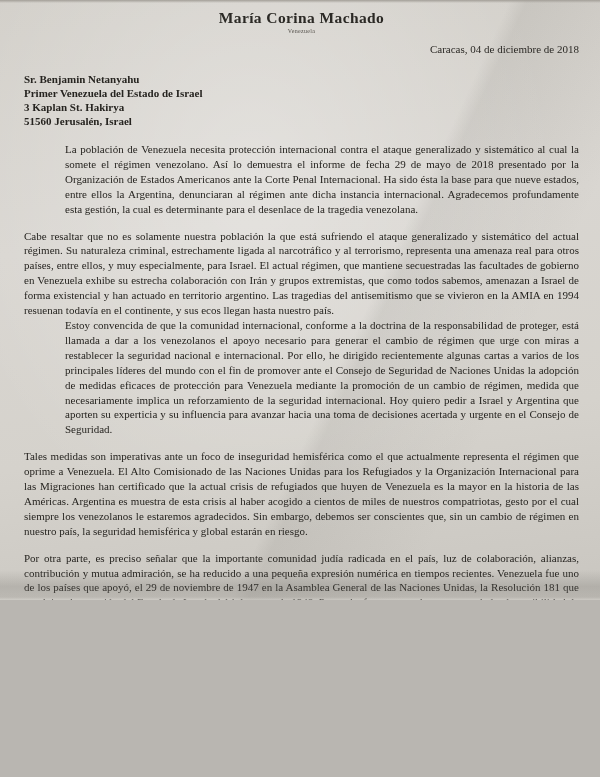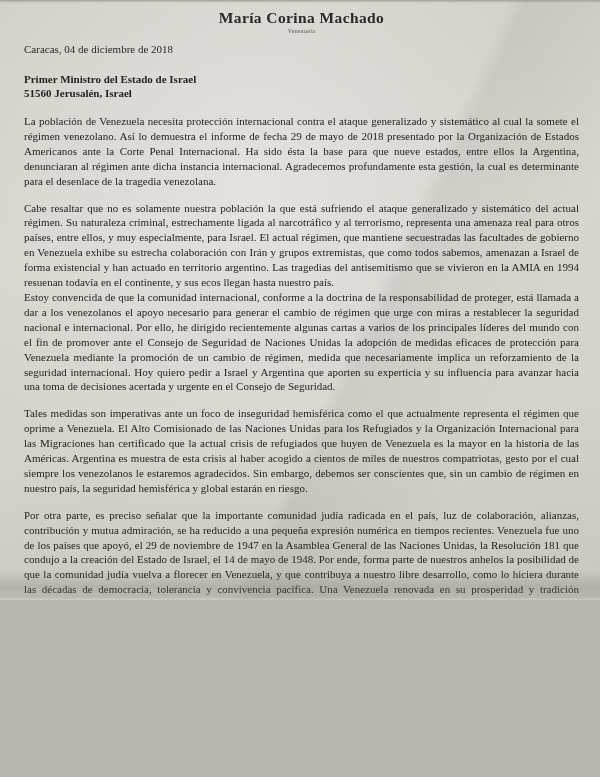--- a/index.html
+++ b/index.html
@@ -25,32 +25,32 @@
   }
   .content { position: absolute; left: 24px; right: 21px; top: 9px; }
 
   .lh-name {
     margin: 0; text-align: center;
     font-size: 15.5px; font-weight: bold; letter-spacing: 0.4px; color: #2b2925;
   }
   .lh-sub {
     text-align: center; font-size: 6px; color: #57544e; margin-top: 1px; letter-spacing: 0.3px;
   }
-  .dateline { text-align: left; font-size: 11px; margin-top: 9px; color: #2b2925; }
+  .dateline { text-align: right; font-size: 11px; margin-top: 9px; color: #2b2925; }
 
   .addr { font-weight: bold; font-size: 11px; line-height: 14px; color: #262420; }
   .addr-1 { margin-top: 13px; }
   .addr-2 { margin-top: 17px; }
 
   .body-text p {
     margin: 12px 0 0 0;
     font-size: 11px; line-height: 14.9px;
     text-align: justify; color: #262420;
   }
-  .body-text p.tight { margin-top: 0; }
+  .body-text p.tight { margin-top: 0; margin-left: 41px; }
   .body-text { margin-top: 14px; }
 
   .sign-wrap { position: relative; height: 76px; margin-top: 2px; }
   .sign-scribble { position: absolute; left: 218px; top: 2px; }
 
   .stamp {
     position: absolute; right: 14px; top: 648px; width: 245px;
     transform: rotate(1.6deg);
     color: #8f8d88;
     font-family: "Liberation Sans", sans-serif;
@@ -79,21 +79,23 @@
 <div class="page">
   <div class="content">
 
     <h1 class="lh-name">María Corina Machado</h1>
     <div class="lh-sub">Venezuela</div>
 
     <div class="dateline">Caracas, 04 de diciembre de 2018</div>
 
 
     <div class="addr addr-2">
-      <div>Primer Ministro del Estado de Israel</div>
+      <div>Sr. Benjamin Netanyahu</div>
+      <div>Primer Venezuela del Estado de Israel</div>
+      <div>3 Kaplan St. Hakirya</div>
       <div>51560 Jerusalén, Israel</div>
     </div>
 
     <div class="body-text">
       <p class="tight">La población de Venezuela necesita protección internacional contra el ataque generalizado y sistemático al cual la somete el régimen venezolano. Así lo demuestra el informe de fecha 29 de mayo de 2018 presentado por la Organización de Estados Americanos ante la Corte Penal Internacional. Ha sido ésta la base para que nueve estados, entre ellos la Argentina, denunciaran al régimen ante dicha instancia internacional. Agradecemos profundamente esta gestión, la cual es determinante para el desenlace de la tragedia venezolana.</p>
       <p>Cabe resaltar que no es solamente nuestra población la que está sufriendo el ataque generalizado y sistemático del actual régimen. Su naturaleza criminal, estrechamente ligada al narcotráfico y al terrorismo, representa una amenaza real para otros países, entre ellos, y muy especialmente, para Israel. El actual régimen, que mantiene secuestradas las facultades de gobierno en Venezuela exhibe su estrecha colaboración con Irán y grupos extremistas, que como todos sabemos, amenazan a Israel de forma existencial y han actuado en territorio argentino. Las tragedias del antisemitismo que se vivieron en la AMIA en 1994 resuenan todavía en el continente, y sus ecos llegan hasta nuestro país.</p>
       <p class="tight">Estoy convencida de que la comunidad internacional, conforme a la doctrina de la responsabilidad de proteger, está llamada a dar a los venezolanos el apoyo necesario para generar el cambio de régimen que urge con miras a restablecer la seguridad nacional e internacional. Por ello, he dirigido recientemente algunas cartas a varios de los principales líderes del mundo con el fin de promover ante el Consejo de Seguridad de Naciones Unidas la adopción de medidas eficaces de protección para Venezuela mediante la promoción de un cambio de régimen, medida que necesariamente implica un reforzamiento de la seguridad internacional. Hoy quiero pedir a Israel y Argentina que aporten su experticia y su influencia para avanzar hacia una toma de decisiones acertada y urgente en el Consejo de Seguridad.</p>
       <p>Tales medidas son imperativas ante un foco de inseguridad hemisférica como el que actualmente representa el régimen que oprime a Venezuela. El Alto Comisionado de las Naciones Unidas para los Refugiados y la Organización Internacional para las Migraciones han certificado que la actual crisis de refugiados que huyen de Venezuela es la mayor en la historia de las Américas. Argentina es muestra de esta crisis al haber acogido a cientos de miles de nuestros compatriotas, gesto por el cual siempre los venezolanos le estaremos agradecidos. Sin embargo, debemos ser conscientes que, sin un cambio de régimen en nuestro país, la seguridad hemisférica y global estarán en riesgo.</p>
       <p>Por otra parte, es preciso señalar que la importante comunidad judía radicada en el país, luz de colaboración, alianzas, contribución y mutua admiración, se ha reducido a una pequeña expresión numérica en tiempos recientes. Venezuela fue uno de los países que apoyó, el 29 de noviembre de 1947 en la Asamblea General de las Naciones Unidas, la Resolución 181 que condujo a la creación del Estado de Israel, el 14 de mayo de 1948. Por ende, forma parte de nuestros anhelos la posibilidad de que la comunidad judía vuelva a florecer en Venezuela, y que contribuya a nuestro libre desarrollo, como lo hiciera durante las décadas de democracia, tolerancia y convivencia pacífica. Una Venezuela renovada en su prosperidad y tradición democrática cultivará una estrecha relación con Israel.</p>
       <p>Reciban un cordial saludo desde Venezuela cuyo territorio nacional no puedo abandonar por disposiciones de la tiranía que actualmente rige en mi país.</p>

